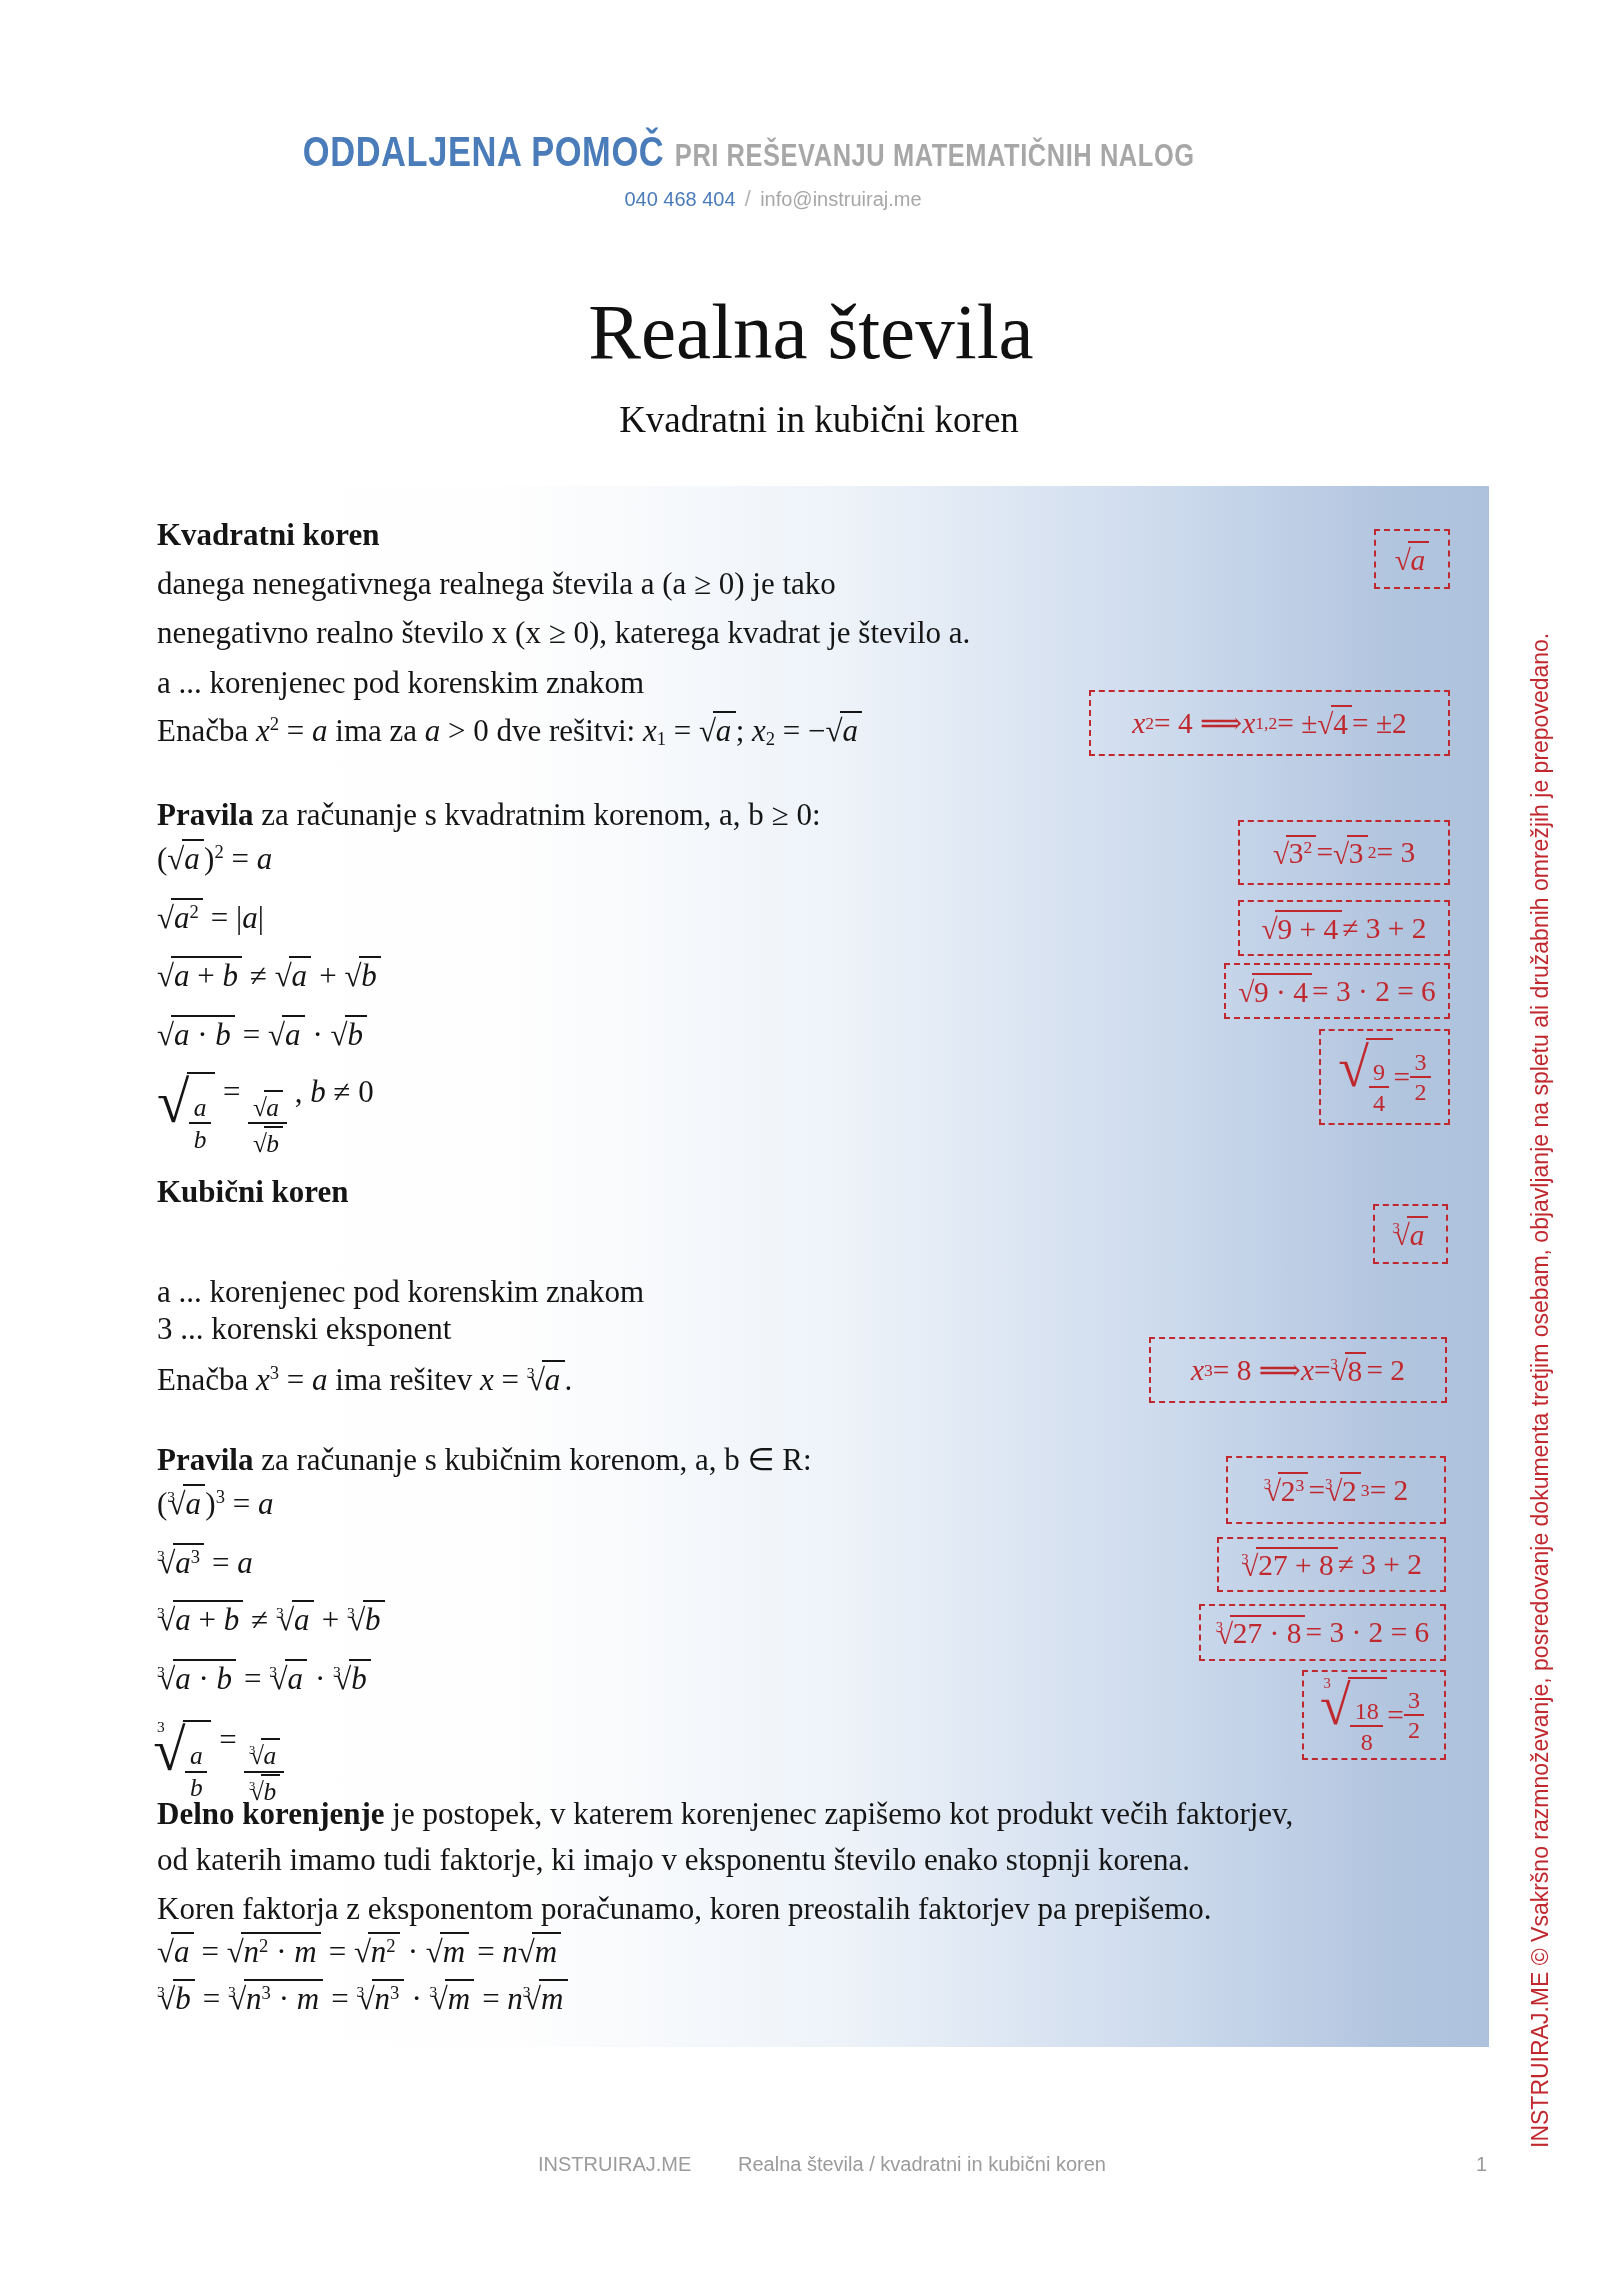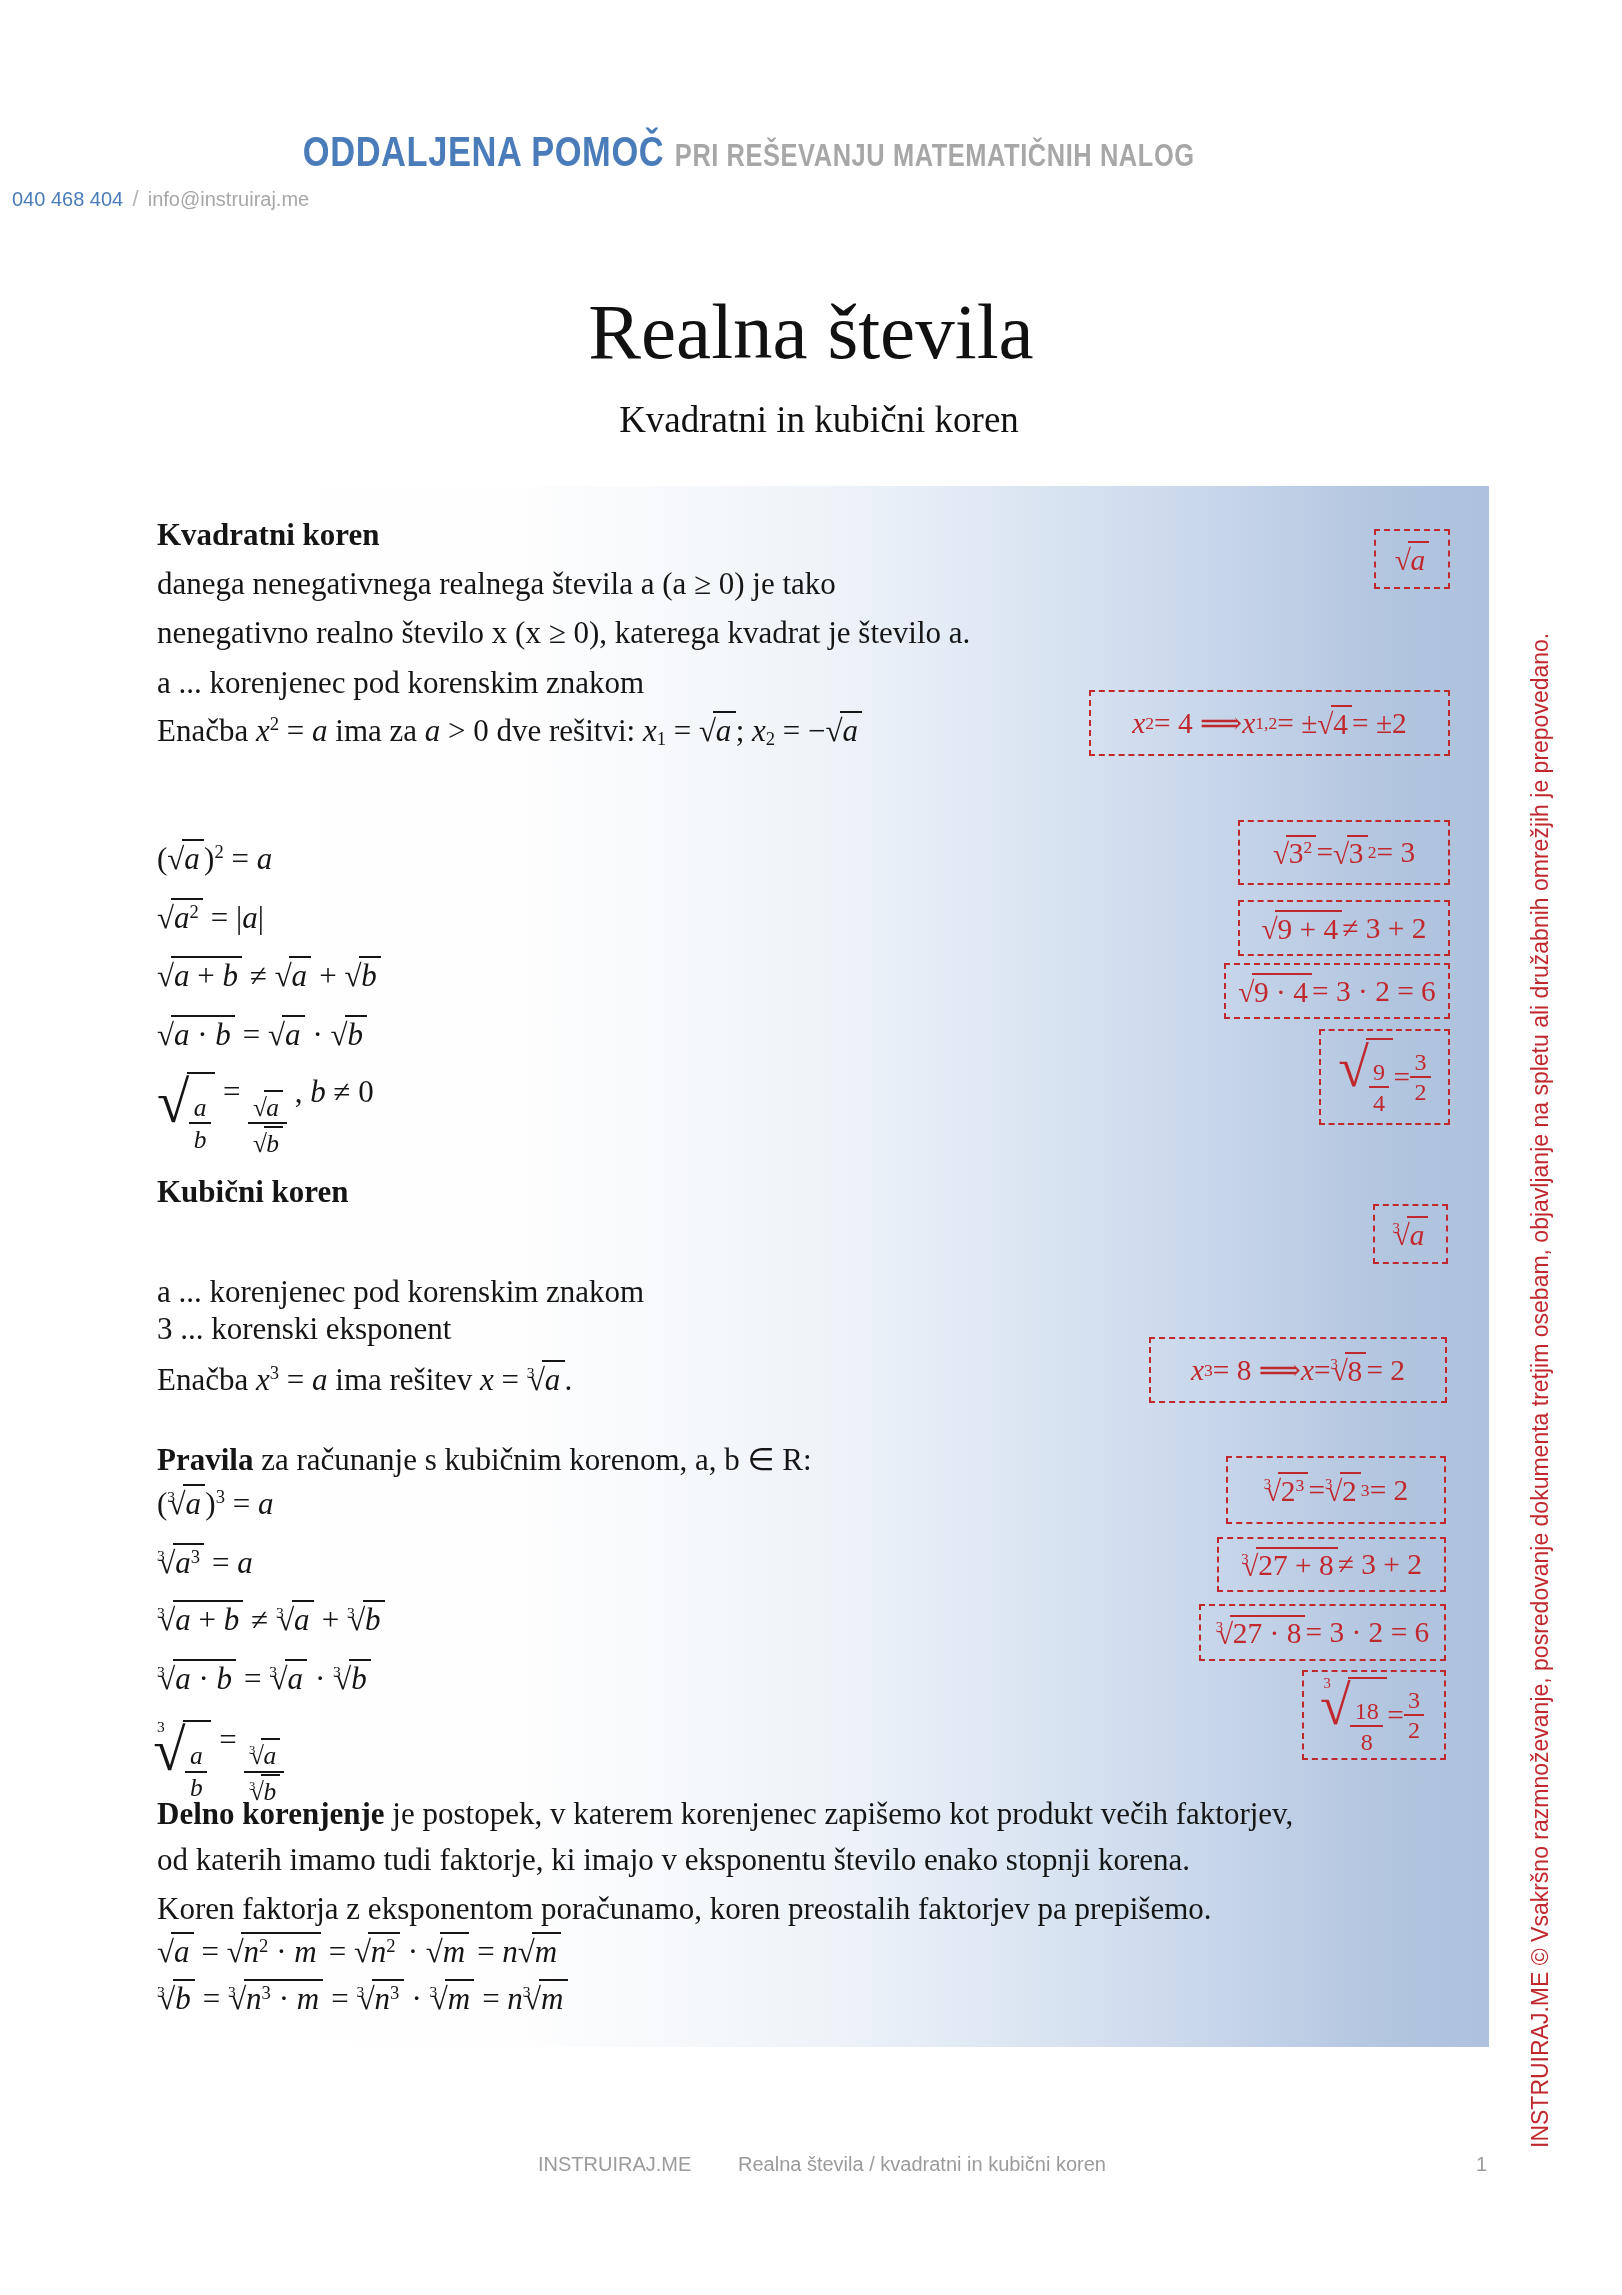--- a/index.html
+++ b/index.html
@@ -5,21 +5,21 @@
   html,body{margin:0;padding:0;background:#ffffff;}
   .page{position:relative;width:1622px;height:2295px;background:#ffffff;overflow:hidden;
         font-family:"Liberation Serif", serif;color:#151515;}
 
   
   .hdr{position:absolute;top:128px;left:0;width:1498px;text-align:center;
        font-family:"Liberation Sans", sans-serif;white-space:nowrap;}
   .hdr-inner{display:inline-block;transform:scaleX(.82);transform-origin:center;}
   .hdr-brand{font-size:42px;font-weight:700;color:#4a7cba;letter-spacing:0.7px;}
   .hdr-tag{font-size:31px;font-weight:700;color:#a7a7a7;margin-left:13px;letter-spacing:0.7px;}
-  .hdr2{position:absolute;top:186px;left:12px;width:1538px;
+  .hdr2{position:absolute;top:186px;left:4px;width:1538px;text-align:center;
         font-family:"Liberation Sans", sans-serif;font-size:20px;}
   .hdr2 .phone{color:#4a7cba;font-weight:500;}
   .hdr2 .sep{color:#b3b3b3;margin:0 9.2px;font-size:22px;}
   .hdr2 .mail{color:#a7a7a7;}
 
   
   .title{position:absolute;top:291px;left:0;width:1622px;text-align:center;
          font-size:79px;line-height:1.05;color:#111;}
   .subtitle{position:absolute;top:398px;left:0;width:1622px;text-align:center;
             font-size:37px;color:#111;padding-left:8px;}
@@ -96,20 +96,21 @@
   <div class="subtitle">Kvadratni in kubični koren</div>
 
   <div class="panel">
 
     <div class="ln bold" style="top:30px">Kvadratni koren</div>
     <div class="ln" style="top:79px">danega nenegativnega realnega števila a (a ≥ 0) je tako</div>
     <div class="ln" style="top:128px">nenegativno realno število x (x ≥ 0), katerega kvadrat je število a.</div>
     <div class="ln" style="top:178px">a ... korenjenec pod korenskim znakom</div>
     <div class="ln fm" style="top:225px"><span class="mt">Enačba </span><span class="mi">x</span><span class="msup">2</span><span class="mt"> = </span><span class="mi">a</span><span class="mt"> ima za </span><span class="mi">a</span><span class="mt"> &gt; 0 dve rešitvi: </span><span class="mi">x</span><span class="msub">1</span><span class="mt"> = </span><span class="mroot"><span class="mrad">√</span><span class="mvin"><span class="mi">a</span></span></span><span class="mt">; </span><span class="mi">x</span><span class="msub">2</span><span class="mt"> = −</span><span class="mroot"><span class="mrad">√</span><span class="mvin"><span class="mi">a</span></span></span></div>
 
+    <div class="ln" style="top:310px"><span class="bold">Pravila</span><span> za računanje s kvadratnim korenom, a, b ≥ 0:</span></div>
     <div class="ln fm" style="top:353px"><span class="mt">(</span><span class="mroot"><span class="mrad">√</span><span class="mvin"><span class="mi">a</span></span></span><span class="mt">)</span><span class="msup">2</span><span class="mt"> = </span><span class="mi">a</span></div>
     <div class="ln fm" style="top:412px"><span class="mroot"><span class="mrad">√</span><span class="mvin"><span class="mi">a</span><span class="msup">2</span></span></span><span class="mt"> = |</span><span class="mi">a</span><span class="mt">|</span></div>
     <div class="ln fm" style="top:470px"><span class="mroot"><span class="mrad">√</span><span class="mvin"><span class="mi">a</span><span class="mt"> + </span><span class="mi">b</span></span></span><span class="mt"> ≠ </span><span class="mroot"><span class="mrad">√</span><span class="mvin"><span class="mi">a</span></span></span><span class="mt"> + </span><span class="mroot"><span class="mrad">√</span><span class="mvin"><span class="mi">b</span></span></span></div>
     <div class="ln fm" style="top:529px"><span class="mroot"><span class="mrad">√</span><span class="mvin"><span class="mi">a</span><span class="mt"> · </span><span class="mi">b</span></span></span><span class="mt"> = </span><span class="mroot"><span class="mrad">√</span><span class="mvin"><span class="mi">a</span></span></span><span class="mt"> · </span><span class="mroot"><span class="mrad">√</span><span class="mvin"><span class="mi">b</span></span></span></div>
     <div class="ln fm" style="top:586px"><span class="mroot tall"><span class="mrad">√</span><span class="mvin"><span class="mfrac">
               <span class="mfn"><span class="mi">a</span></span>
               <span class="mfd"><span class="mi">b</span></span>
             </span></span></span><span class="mt"> = </span><span class="mfrac">
           <span class="mfn"><span class="mroot"><span class="mrad">√</span><span class="mvin"><span class="mi">a</span></span></span></span>
           <span class="mfd"><span class="mroot"><span class="mrad">√</span><span class="mvin"><span class="mi">b</span></span></span></span>

